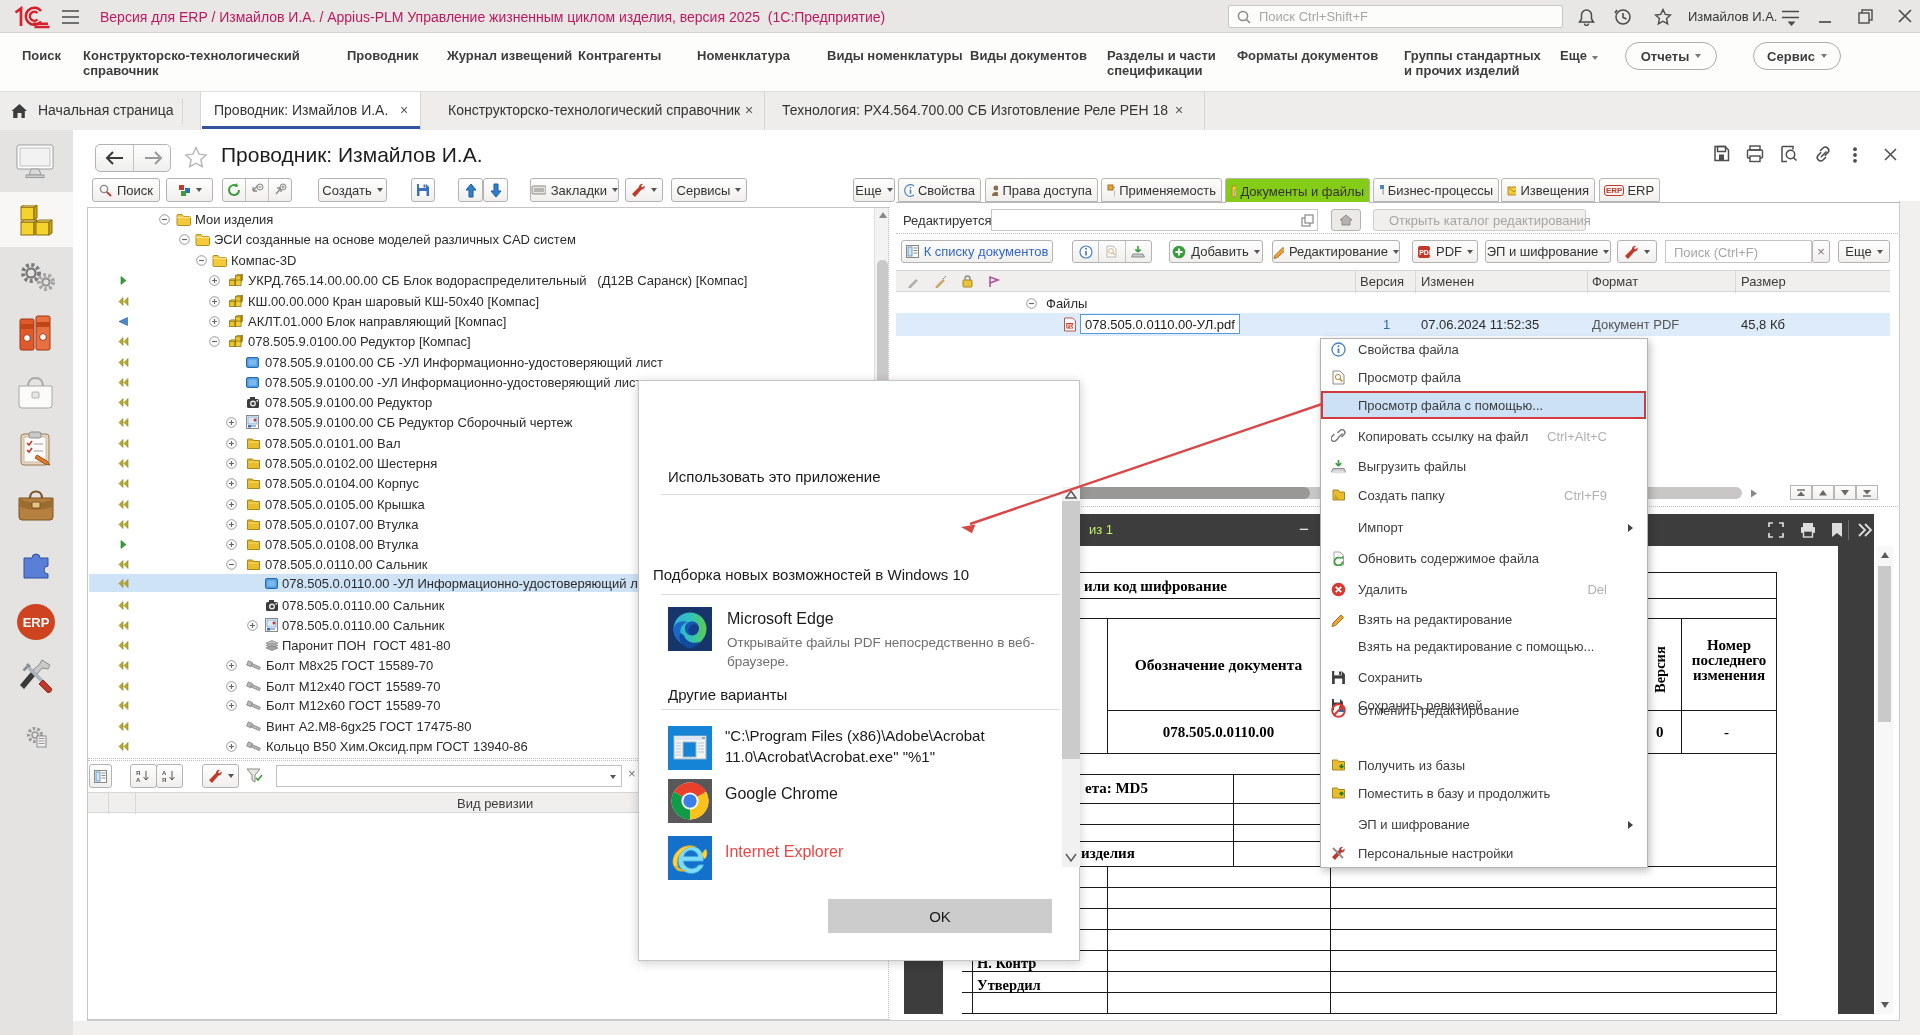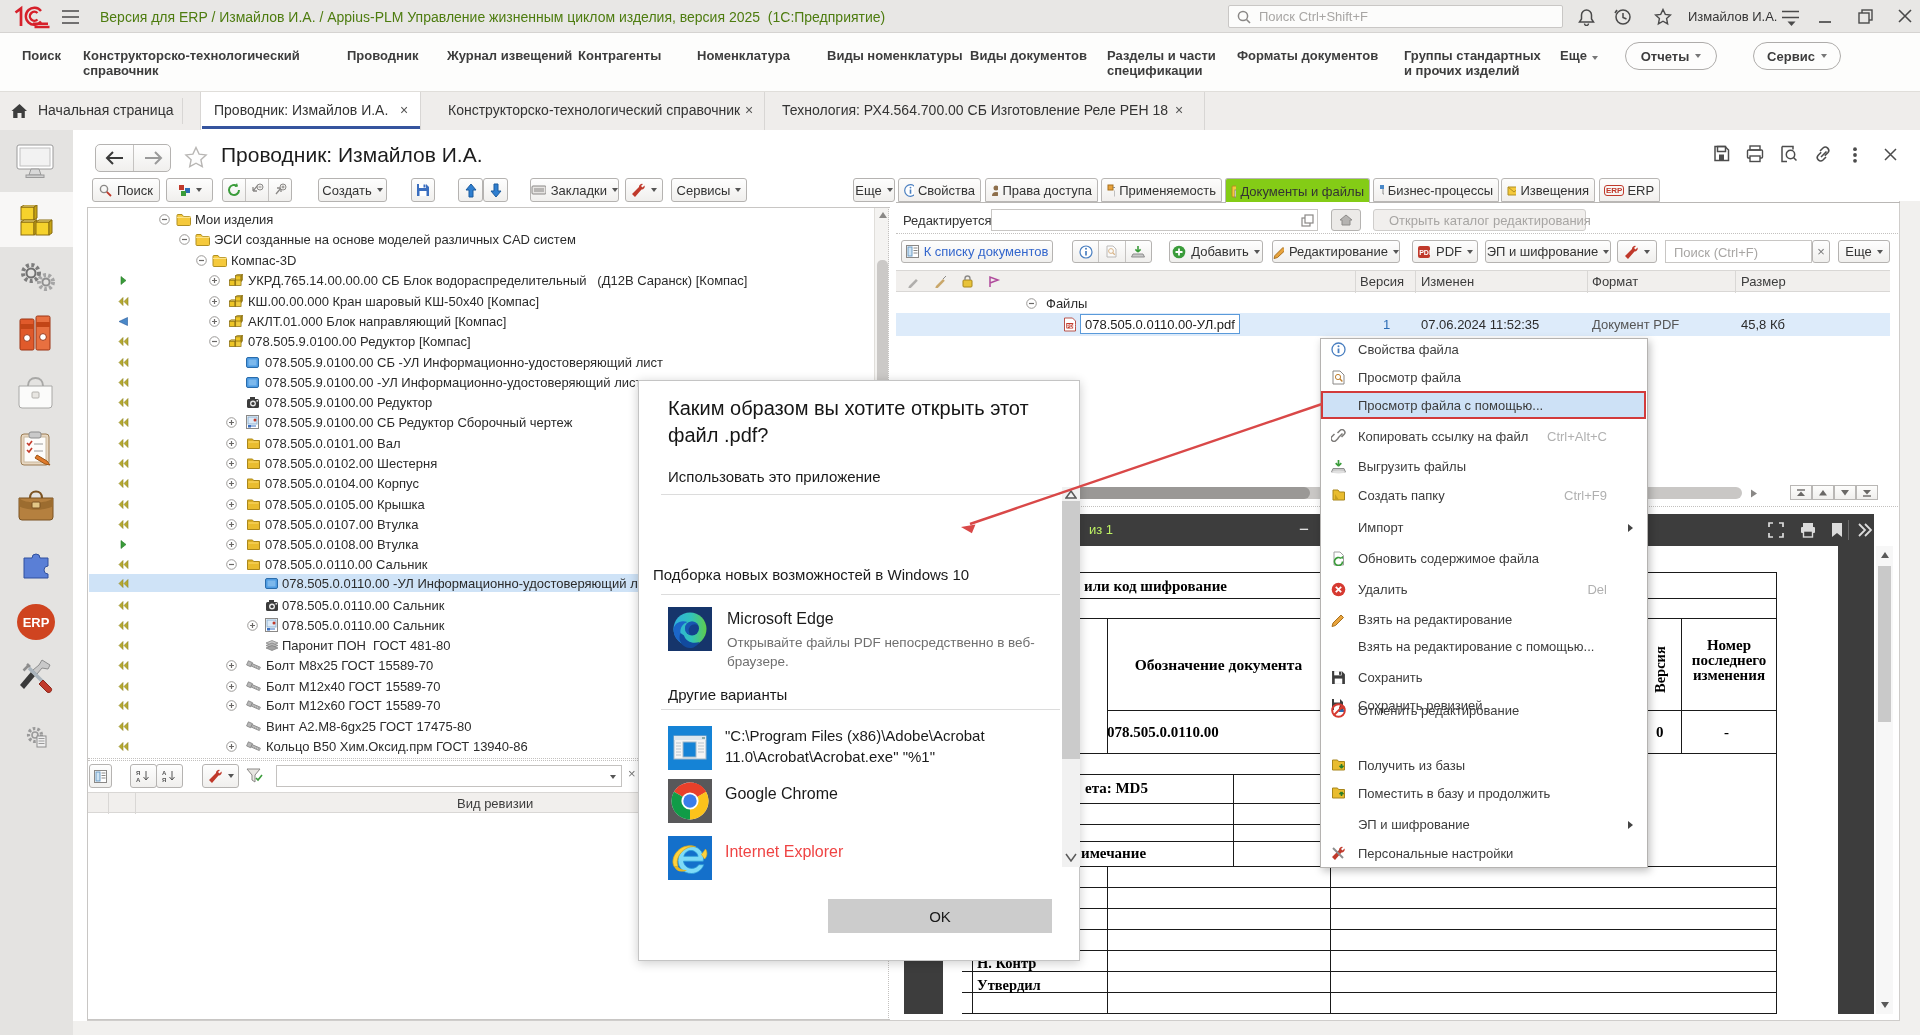--- a/index.html
+++ b/index.html
@@ -21,21 +21,21 @@
 
 <div class="ab" style="left:0;top:0;width:1920px;height:33px;background:#e8e7e5;border-bottom:1px solid #d5d3d1">
  <svg class="ab" style="left:13px;top:5px" width="37" height="24" viewBox="0 0 37 24">
   <path d="M2.5 7.5 L8 3.5 V21" stroke="#d6202a" stroke-width="2.7" fill="none"></path>
   <path d="M28 16.5 A8.5 8.5 0 1 1 28 6 M24.5 14.5 A4.5 4.5 0 1 1 24.5 8" stroke="#d6202a" stroke-width="2.4" fill="none"></path>
   <path d="M20 18.8 h15 M21.5 22 h15" stroke="#d6202a" stroke-width="2.4"></path>
  </svg>
  <svg class="ab" style="left:61px;top:9px" width="20" height="16">
       <path d="M1 2 h17 M1 8 h17 M1 14 h17" stroke="#4a4a4a" stroke-width="1.6"></path>
     </svg>
- <div class="hd13" style="left:100px;top:9px;font-size:14px;color:#4d7c0f">Версия для ERP / Измайлов И.А. / Appius-PLM Управление жизненным циклом изделия, версия 2025&nbsp; (1С:Предприятие)</div>
+ <div class="hd13" style="left:100px;top:9px;font-size:14px;color:#be185d">Версия для ERP / Измайлов И.А. / Appius-PLM Управление жизненным циклом изделия, версия 2025&nbsp; (1С:Предприятие)</div>
  <div class="ab" style="left:1228px;top:5px;width:335px;height:23px;background:#fcfcfb;border:1px solid #c9c7c5;border-radius:2px">
    <svg class="ab" style="left:8px;top:4px" width="15" height="15">
         <circle cx="6" cy="6" r="4.6" fill="none" stroke="#8a8886" stroke-width="1.5"></circle>
         <path d="M9.5 9.5 L13 13" stroke="#8a8886" stroke-width="1.6"></path>
       </svg>
    <div class="hd13" style="left:30px;top:3px;color:#a8a6a4">Поиск Ctrl+Shift+F</div>
  </div>
  <svg class="ab" style="left:1578px;top:8px" width="17" height="18">
       <path d="M8.5 2 a5 5 0 0 1 5 5 v4 l2 3 H1.5 l2-3 V7 a5 5 0 0 1 5-5 z" fill="none" stroke="#4a4a4a" stroke-width="1.5"></path>
       <path d="M6.5 15.5 a2 2 0 0 0 4 0" fill="none" stroke="#4a4a4a" stroke-width="1.4"></path>
@@ -950,27 +950,27 @@
 <div class="ln" style="left:1640px;top:618px;width:1.4px;height:136px"></div>
 <div class="ln" style="left:1681px;top:618px;width:1.4px;height:136px"></div>
 <div class="ln" style="left:1233px;top:774px;width:1.4px;height:92px"></div>
 <div class="ln" style="left:1107px;top:866px;width:1.4px;height:148px"></div>
 <div class="ln" style="left:1330px;top:866px;width:1.4px;height:148px"></div>
 <div class="ln" style="left:972px;top:950px;width:1.4px;height:64px"></div>
 <div class="ln" style="left:962px;top:572px;width:1.4px;height:182px"></div>
 
 <div class="serif" style="left:1084px;top:578px;font-size:15px">или код шифрование</div>
 <div class="serif" style="left:1107px;top:656px;width:223px;text-align:center;font-size:15.5px">Обозначение документа</div>
-<div class="serif" style="left:1107px;top:724px;width:223px;font-size:15px">078.505.0.0110.00</div>
+<div class="serif" style="left:1107px;top:724px;width:223px;text-align:center;font-size:15px">078.505.0.0110.00</div>
 <div class="serif" style="font-size:14.5px;transform:rotate(-90deg);transform-origin:left top;left:1652px;top:693px">Версия</div>
 <div class="serif" style="left:1682px;top:638px;font-size:15px;text-align:center;width:94px;white-space:normal;line-height:15px">Номер последнего изменения</div>
 <div class="serif" style="left:1656px;top:724px;font-size:15px">0</div>
 <div class="serif" style="left:1724px;top:724px;font-size:15px">-</div>
 <div class="serif" style="left:1085px;top:780px;font-size:15px">ета: MD5</div>
-<div class="serif" style="left:1081px;top:845px;font-size:15px">имечание</div>
+<div class="serif" style="left:1081px;top:845px;font-size:15px">изделия</div>
 <div class="serif" style="left:977px;top:955px;font-size:14.5px">Н. Контр</div>
 <div class="serif" style="left:977px;top:977px;font-size:14.5px">Утвердил</div>
 
 <div class="ab" style="left:1876px;top:546px;width:17px;height:468px;background:#f7f7f7">
  <svg class="ab" style="left:5px;top:6px" width="8" height="6">
       <path d="M4 0 L8 6 H0z" fill="#5a5a5a"></path>
     </svg>
  <svg class="ab" style="left:5px;top:456px" width="8" height="6">
       <path d="M4 6 L8 0 H0z" fill="#5a5a5a"></path>
     </svg>
@@ -1103,21 +1103,20 @@
 <div class="mi" style="top:839px">
       <svg width="15" height="15" viewBox="0 0 15 15">
         <path d="M1 11 L8 4 a3 3 0 0 1 4-3 l-2 2 1.5 1.5 2-2 a3 3 0 0 1 -3 4 L4 14 z" fill="#c0392b"></path>
         <path d="M2 2 l10 10" stroke="#8d8d8d" stroke-width="2"></path>
       </svg>
       <span class="lbl">Персональные настройки</span>
     </div>
 </div>
 
 <div class="ab" style="left:638px;top:380px;width:442px;height:581px;background:#fff;border:1px solid #c4c4c4;box-shadow:0 2px 10px rgba(0,0,0,.2);z-index:40;font-family:'Liberation Sans',sans-serif">
- <div class="ab" style="left:29px;top:14px;font-size:20px;color:#151515;line-height:27px">Каким образом вы хотите открыть этот<br>файл .pdf?</div>
  <div class="ab" style="left:29px;top:87px;font-size:15px;color:#1a1a1a">Использовать это приложение</div>
  <div class="ab" style="left:22px;top:113px;width:399px;height:1px;background:#dcdcdc"></div>
  <div class="ab" style="left:14px;top:185px;font-size:15px;color:#1a1a1a">Подборка новых возможностей в Windows 10</div>
  <div class="ab" style="left:22px;top:213px;width:399px;height:1px;background:#dcdcdc"></div>
  <svg class="ab" style="left:29px;top:226px" width="44" height="44" viewBox="0 0 44 44">
       <defs>
         <linearGradient id="eg1" x1="0" y1="0" x2="1" y2="0">
           <stop offset="0" stop-color="#2fb0e0"></stop>
           <stop offset=".55" stop-color="#32c3b8"></stop>
           <stop offset="1" stop-color="#5fcb4a"></stop>

